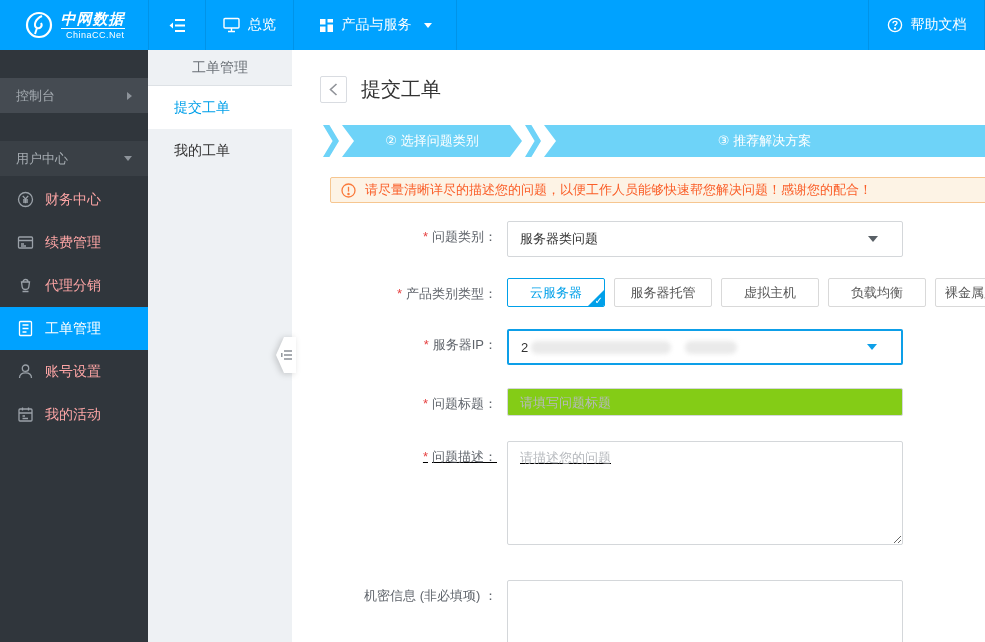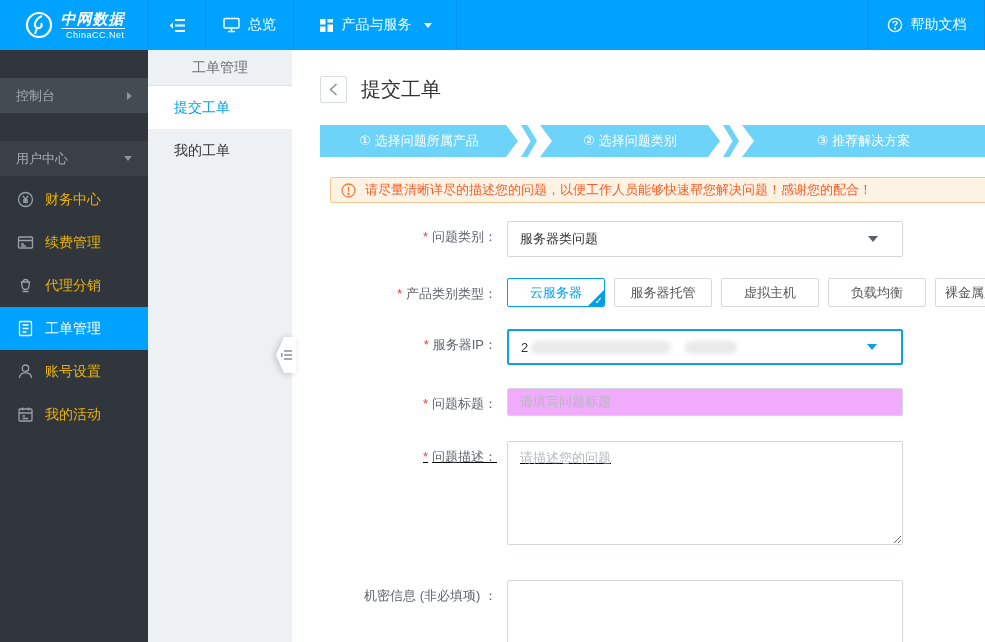--- a/index.html
+++ b/index.html
@@ -27,21 +27,21 @@
   
   .layout{display:flex;height:592px;}
   
   .sidebar{width:148px;background:#30363c;flex-shrink:0;}
   .side-group{height:35px;display:flex;align-items:center;justify-content:space-between;padding:0 16px;font-size:13px;color:#a6acb2;cursor:pointer;margin-top:28px;}
   .sg-1{background:#454b52;}
   .sg-2{background:#3a4046;}
   .caret-r{width:0;height:0;border-left:5px solid #8d939a;border-top:4px solid transparent;border-bottom:4px solid transparent;}
   .caret-d{width:0;height:0;border-top:5px solid #8d939a;border-left:4px solid transparent;border-right:4px solid transparent;}
   .side-items{padding-top:2px;}
-  .side-item{height:43px;display:flex;align-items:center;padding:0 17px;gap:11px;color:#eab308;font-size:14px;cursor:pointer;}
+  .side-item{height:43px;display:flex;align-items:center;padding:0 17px;gap:11px;color:#fca5a5;font-size:14px;cursor:pointer;}
   .side-item .icn{color:#9aa1a8;display:flex;}
   .side-item.active{background:#00a2ff;color:#fff;}
   .side-item.active .icn{color:#fff;}
   
   .submenu{width:144px;background:#eef1f4;flex-shrink:0;position:relative;z-index:4;}
   .submenu-header{height:35px;display:flex;align-items:center;justify-content:center;font-size:14px;color:#6b7177;border-bottom:1px solid #dde1e5;}
   .submenu-item{height:43px;display:flex;align-items:center;padding-left:26px;font-size:14px;color:#333;cursor:pointer;}
   .submenu-item.active{background:#fff;color:#00a0e9;}
   .collapse-tab{position:absolute;top:287px;right:-4px;width:20px;height:36px;filter:drop-shadow(-2px 1px 3px rgba(0,0,0,0.18));cursor:pointer;}
   .tab-shape{width:100%;height:100%;background:#fff;clip-path:polygon(40% 0,100% 0,100% 100%,40% 100%,0 50%);display:flex;align-items:center;justify-content:center;}
@@ -74,21 +74,21 @@
   .caret-sel{margin-left:auto;margin-right:12px;width:0;height:0;border-left:5px solid transparent;border-right:5px solid transparent;border-top:6px solid #596066;}
   .select.blue .caret-sel{border-top-color:#0d9fe8;}
   .blur-blob{height:13px;background:#eaeaea;border-radius:6px;filter:blur(2px);display:inline-block;}
   .blob-1{width:140px;margin-left:3px;}
   .blob-2{width:52px;margin-left:14px;}
   .type-btns{display:flex;gap:9px;}
   .type-btn{min-width:98px;height:29px;box-sizing:border-box;border:1px solid #d9d9d9;background:#fff;border-radius:2px;font-size:13px;color:#555;display:flex;align-items:center;justify-content:center;cursor:pointer;padding:0 8px;white-space:nowrap;position:relative;}
   .type-btn.selected{border-color:#00a0e9;color:#00a0e9;overflow:hidden;}
   .type-btn.selected::after{content:"";position:absolute;right:0;bottom:0;border-left:16px solid transparent;border-bottom:16px solid #00a0e9;}
   .type-btn.selected .chk{position:absolute;right:1px;bottom:0;color:#fff;font-size:10px;z-index:1;line-height:1;}
-  .text-input{width:396px;height:28px;border:1px solid #d4d7da;border-radius:2px;padding:0 12px;font-size:13px;color:#333;box-sizing:border-box;font-family:Liberation Mono, monospace;outline:none;background:#f0abfc;}
+  .text-input{width:396px;height:28px;border:1px solid #d4d7da;border-radius:2px;padding:0 12px;font-size:13px;color:#333;box-sizing:border-box;font-family:Liberation Sans, sans-serif;outline:none;background:#84cc16;}
   .textarea{width:396px;height:104px;border:1px solid #d4d7da;border-radius:2px;padding:7px 12px;font-size:13px;color:#333;box-sizing:border-box;font-family:inherit;outline:none;background:#fff;}
   .text-input::placeholder,.textarea::placeholder{color:#b6b9bd;}
 </style>
 </head>
 <body>
 
 <div class="topbar">
   <div class="tb-sec logo">
     <span>
       <svg width="30" height="30" viewBox="0 0 30 30" fill="none" stroke="#fff">
@@ -232,21 +232,20 @@
     <div class="page-head">
       <div class="back-btn">
         <svg width="9" height="13" viewBox="0 0 9 13" fill="none" stroke="currentColor" stroke-width="1.6">
           <path d="M7.5 1 L1.5 6.5 L7.5 12"></path>
         </svg>
       </div>
       <div class="page-title">提交工单</div>
     </div>
 
     <div class="steps">
-      <div class="step step-1">① 选择问题所属产品</div>
       <div class="step-sep"></div>
       <div class="step step-2">② 选择问题类别</div>
       <div class="step-sep"></div>
       <div class="step step-3">③ 推荐解决方案</div>
     </div>
 
     <div class="notice">
       <span>
         <svg width="15" height="15" viewBox="0 0 15 15" fill="none" stroke="#fa7a3c" stroke-width="1.3">
           <circle cx="7.5" cy="7.5" r="6.5"></circle>

